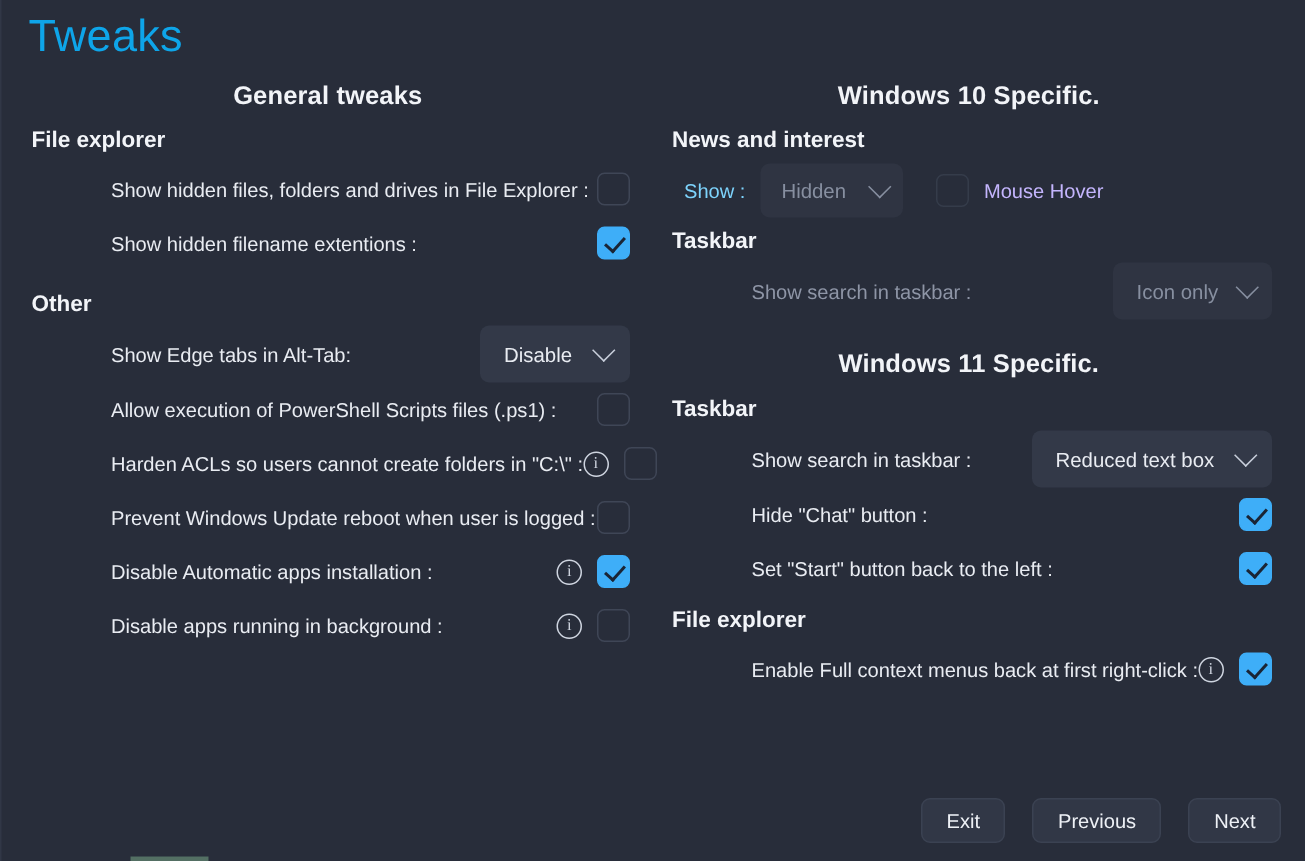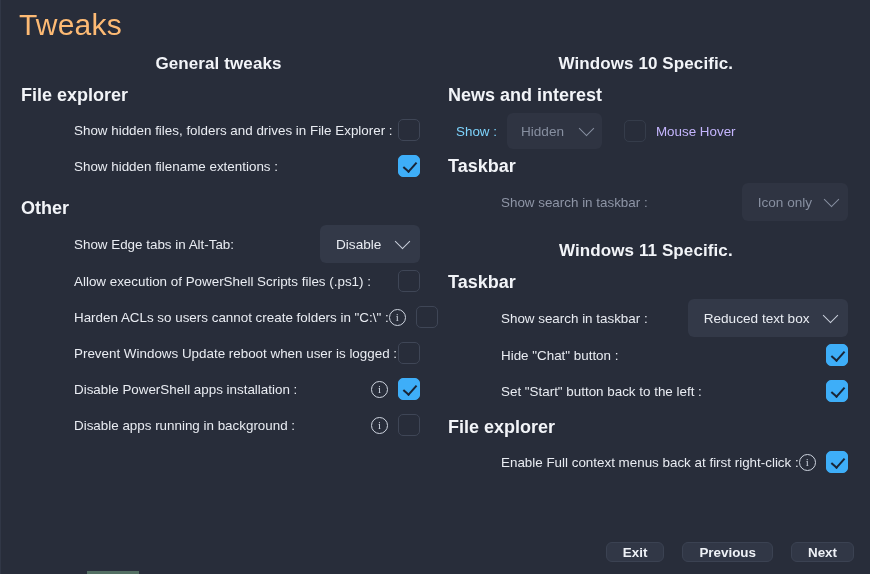--- a/index.html
+++ b/index.html
@@ -23,21 +23,21 @@
     overflow: hidden;
   }
 
   
   .page-title {
     position: absolute;
     left: 18px; top: 8px;
     font-size: 30px;
     font-weight: 400;
     letter-spacing: 0.2px;
-    color: #fdba74;
+    color: #0ea5e9;
   }
 
   
   .cols {
     position: absolute;
     left: 0; top: 54px;
     width: 848px;
     display: flex;
   }
   .col { width: 435px; padding: 0 16px 0 16px; }
@@ -47,21 +47,21 @@
     text-align: center;
     font-size: 17px;
     font-weight: bold;
     color: #f2f4f8;
     margin: 0 0 11px 0;
     letter-spacing: .1px;
   }
   .col-title.second { margin-top: 20px; }
 
   .group-title {
-    font-size: 18px;
+    font-size: 15px;
     font-weight: bold;
     color: #f2f4f8;
     margin: 0 0 6px 0;
     padding-left: 4px;
   }
   .col-right .group-title { padding-left: 4px; }
 
   
   .row {
     display: flex;
@@ -159,33 +159,32 @@
 
   
   .footer {
     position: absolute;
     right: 16px; bottom: 12px;
     display: flex;
     gap: 18px;
   }
   .btn {
     min-width: 46px;
-    height: 20px;
+    height: 30px;
     padding: 0 16px;
     border-radius: 6px;
     background: #313746;
     border: 1px solid #3b4252;
     color: #eef1f6;
     font-size: 13.4px;
     font-family: "Liberation Sans", sans-serif;
     cursor: pointer;
     display: flex;
     align-items: center;
     justify-content: center;
-    font-weight: bold;
   }
 
   
   .bg-sliver {
     position: absolute;
     left: 86px; bottom: 0;
     width: 52px; height: 3px;
     background: #5b7b6b;
     opacity: .85;
   }
@@ -241,21 +240,21 @@
         <span class="cb"></span>
       </div>
 
       <div class="row">
         <span class="row-label">Prevent Windows Update reboot when user is logged :</span>
         <span class="spacer"></span>
         <span class="cb"></span>
       </div>
 
       <div class="row">
-        <span class="row-label">Disable PowerShell apps installation :</span>
+        <span class="row-label">Disable Automatic apps installation :</span>
         <span class="spacer"></span>
         <span class="info">i</span>
         <span class="cb checked"></span>
       </div>
 
       <div class="row">
         <span class="row-label">Disable apps running in background :</span>
         <span class="spacer"></span>
         <span class="info">i</span>
         <span class="cb"></span>

